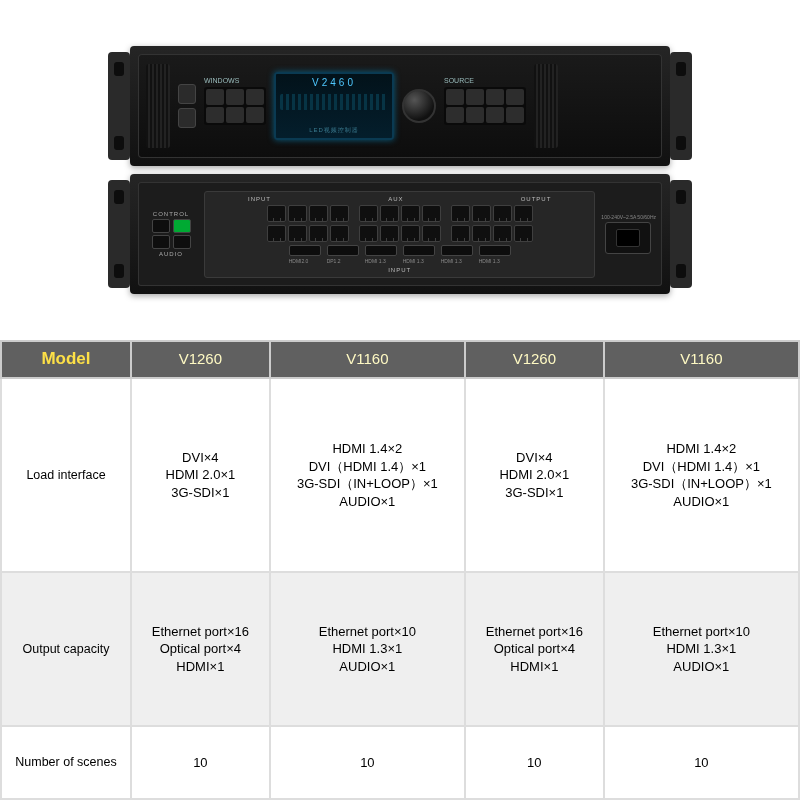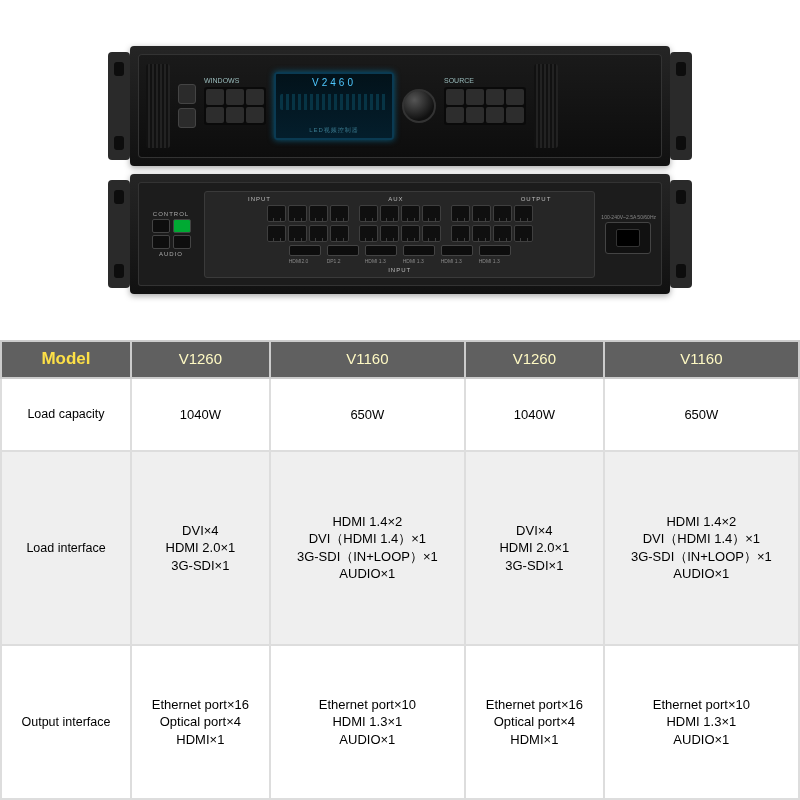--- a/index.html
+++ b/index.html
@@ -203,54 +203,54 @@
       <tr>
         <th class="corner">Model</th>
         <th>V1260</th>
         <th>V1160</th>
         <th>V1260</th>
         <th>V1160</th>
       </tr>
     </thead>
     <tbody id="spec-body">
         <tr>
-          <td class="rowhead multi">Load capacity</td>
-          <td class="multi">1040W</td>
-          <td class="multi">650W</td>
-          <td class="multi">1040W</td>
-          <td class="multi">650W</td>
-        </tr>
-        <tr>
           <td class="rowhead multi">Load interface</td>
           <td class="multi">DVI×4
 HDMI 2.0×1
 3G-SDI×1</td>
           <td class="multi">HDMI 1.4×2
 DVI（HDMI 1.4）×1
 3G-SDI（IN+LOOP）×1
 AUDIO×1</td>
           <td class="multi">DVI×4
 HDMI 2.0×1
 3G-SDI×1</td>
           <td class="multi">HDMI 1.4×2
 DVI（HDMI 1.4）×1
 3G-SDI（IN+LOOP）×1
 AUDIO×1</td>
         </tr>
         <tr>
-          <td class="rowhead multi">Output interface</td>
+          <td class="rowhead multi">Output capacity</td>
           <td class="multi">Ethernet port×16
 Optical port×4
 HDMI×1</td>
           <td class="multi">Ethernet port×10
 HDMI 1.3×1
 AUDIO×1</td>
           <td class="multi">Ethernet port×16
 Optical port×4
 HDMI×1</td>
           <td class="multi">Ethernet port×10
 HDMI 1.3×1
 AUDIO×1</td>
         </tr>
+        <tr>
+          <td class="rowhead multi">Number of scenes</td>
+          <td class="multi">10</td>
+          <td class="multi">10</td>
+          <td class="multi">10</td>
+          <td class="multi">10</td>
+        </tr>
       </tbody>
   </table>
 
 </div>
 
 </body></html>

